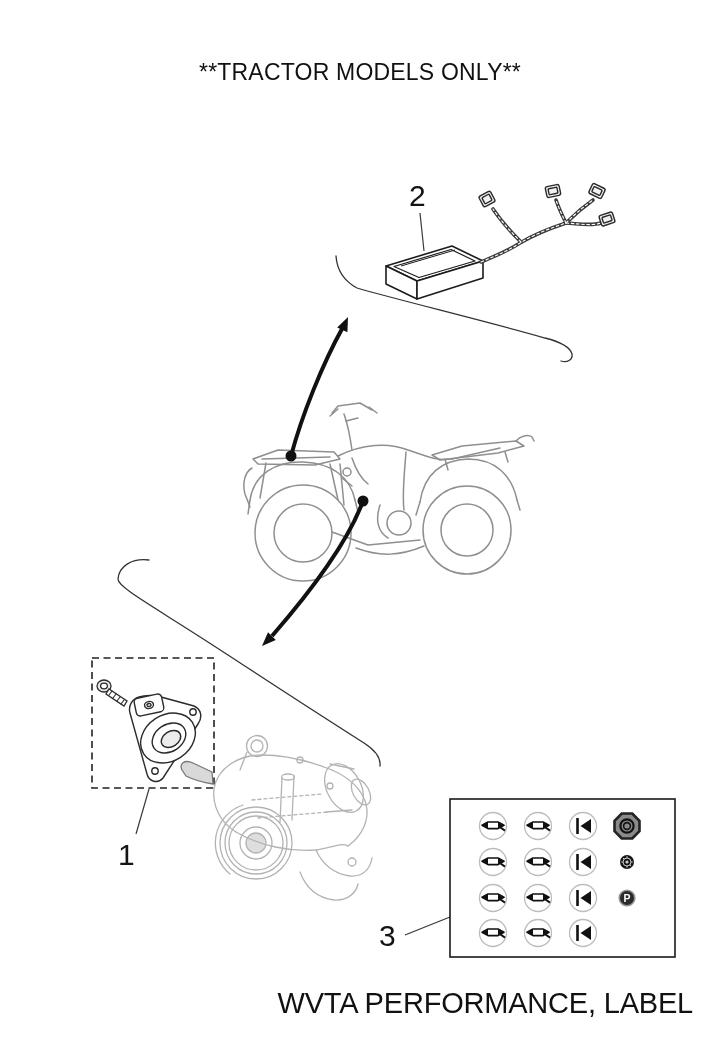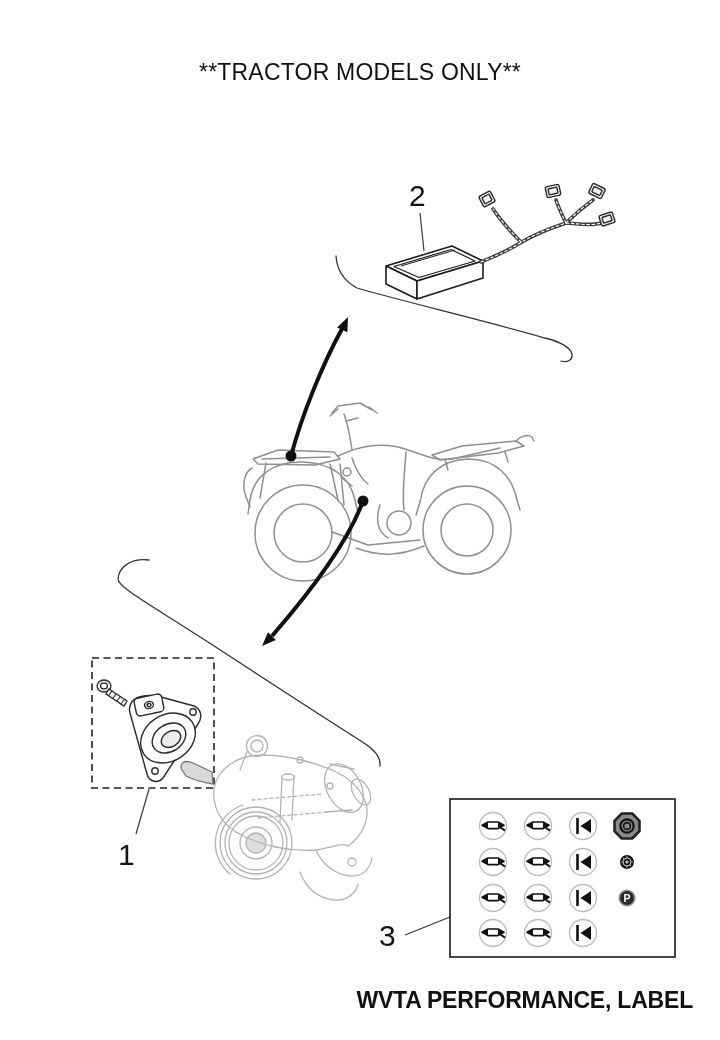--- a/index.html
+++ b/index.html
@@ -4,21 +4,21 @@
 <style>
   html,body{margin:0;padding:0;background:#fff;}
   .canvas{position:relative;width:720px;height:1040px;background:#fff;overflow:hidden;
           font-family:"Liberation Sans",sans-serif;color:#111;}
   .title{position:absolute;top:59px;left:0;width:720px;text-align:center;
          font-size:23px;font-weight:400;letter-spacing:0.2px;}
   .callout{position:absolute;font-size:30px;font-weight:400;color:#141414;line-height:1;}
   .callout-1{left:118px;top:840px;}
   .callout-2{left:409px;top:181px;}
   .callout-3{left:379px;top:921px;}
-  .footer{position:absolute;top:987px;right:27px;font-size:23px;font-weight:700;
+  .footer{position:absolute;top:987px;right:27px;font-size:29px;font-weight:400;
           letter-spacing:-0.2px;}
   svg.art{position:absolute;left:0;top:0;}
 </style>
 </head>
 <body>
 
 <div class="canvas">
 
   <div class="title">**TRACTOR MODELS ONLY**</div>
 

